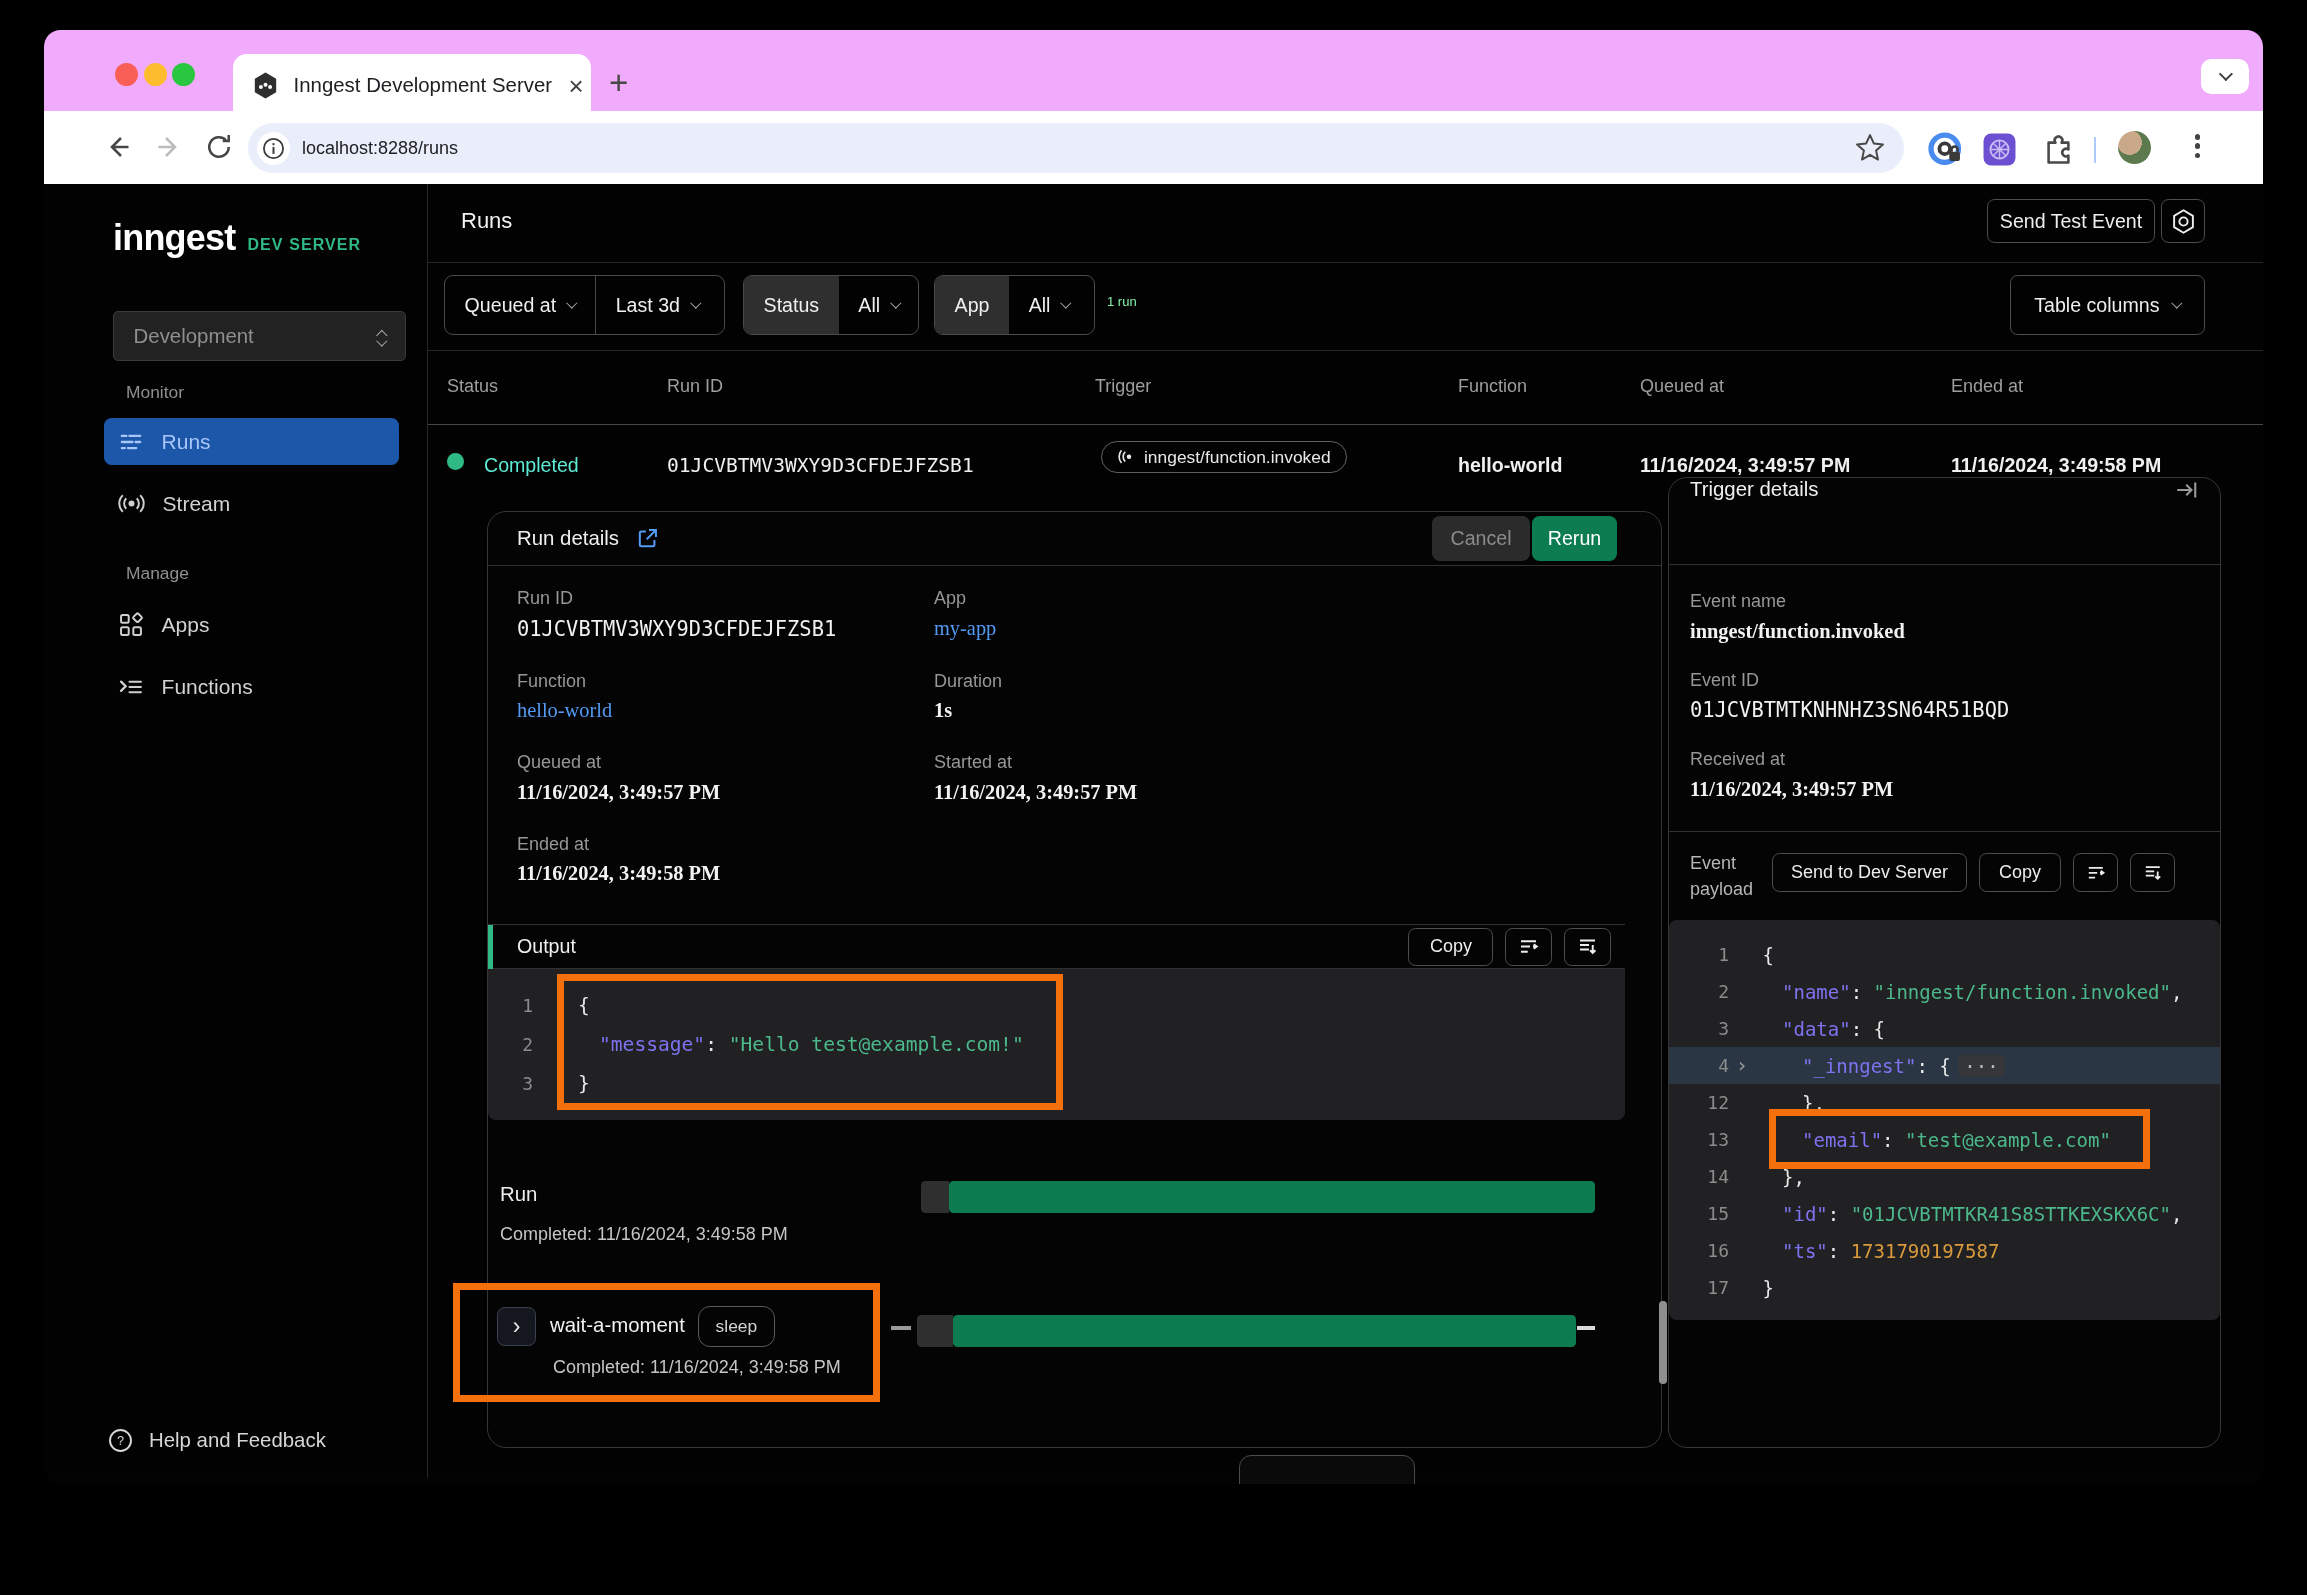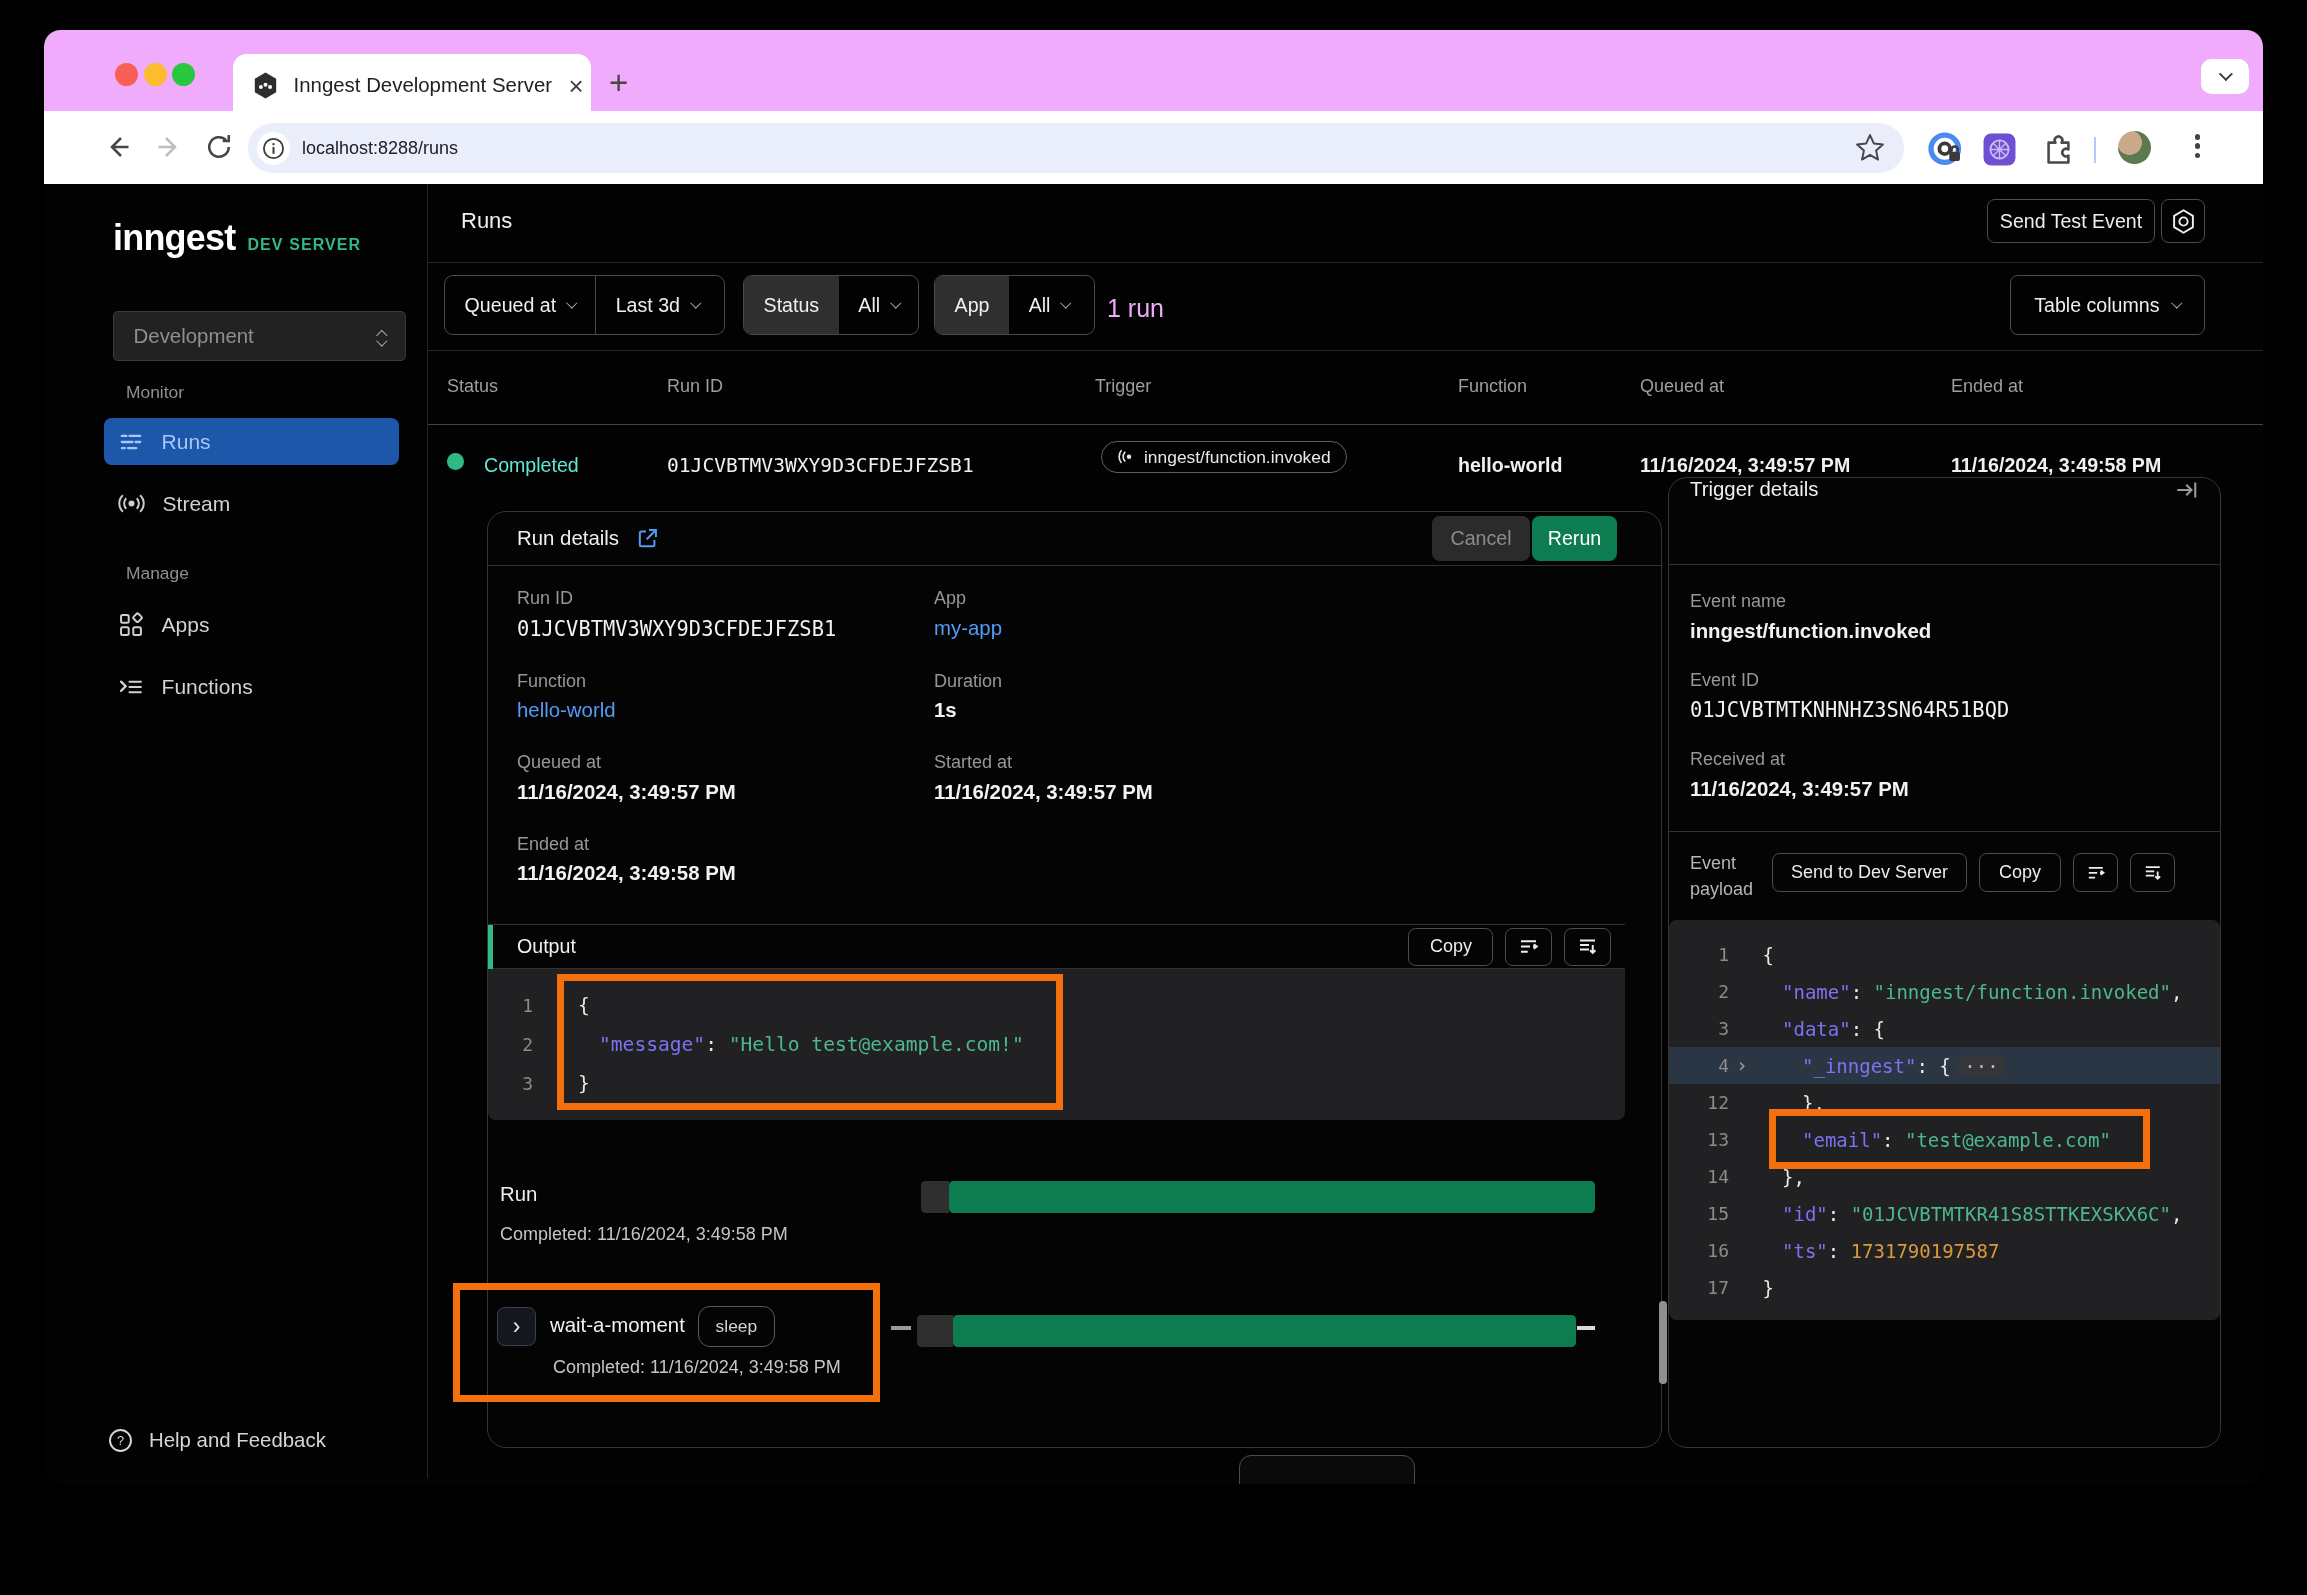--- a/index.html
+++ b/index.html
@@ -62,21 +62,21 @@
   .btn { display:flex; align-items:center; justify-content:center; border:0.8px solid #4e4e4e; border-radius:7.6px;
          color:#eeeeee; font-size:19.6px; background:transparent; font-family:inherit; }
   .send-btn { position:absolute; left:1943px; top:15px; width:168px; height:44px; }
   .gear-btn { position:absolute; left:2117px; top:15px; width:44px; height:44px; }
 
   .fgroup { position:absolute; top:91px; height:60px; border:0.8px solid #4a4a4a; border-radius:9px;
             display:flex; align-items:center; overflow:hidden; }
   .fseg { display:flex; align-items:center; gap:12px; padding:0 19.6px; height:100%; font-size:19.6px; color:#efefef; }
   .fseg.filled { background:#2f2f2f; }
   .fdiv { width:0.8px; height:100%; background:#4a4a4a; }
-  .run-count { position:absolute; left:1063px; top:110px; font-size:25px; color:#f0abfc; }
+  .run-count { position:absolute; left:1063px; top:110px; font-size:13px; color:#86efac; }
   .tcols-btn { position:absolute; left:1966px; top:91px; width:195px; height:60px; gap:13.6px; }
 
   .th { position:absolute; top:192px; font-size:18px; color:#9e9e9e; }
   .cell { position:absolute; top:270px; font-size:19.6px; }
   .status-dot { position:absolute; left:403px; top:269px; width:16.6px; height:16.6px; border-radius:50%; background:#2fb984; }
   .mono { font-family:"DejaVu Sans Mono", monospace; }
   .badge { position:absolute; left:1057px; top:257px; height:32px; border:0.8px solid #5f5f5f; border-radius:16px;
            display:flex; align-items:center; gap:9px; padding:0 15px; font-size:17.4px; color:#e8e8e8; }
 
   .card { position:absolute; border:0.8px solid #363636; border-radius:19px; background:#040404; }
@@ -85,21 +85,21 @@
 
   .rd-head { height:54px; border-bottom:0.8px solid #313131; display:flex; align-items:center;
              padding:0 44px 0 29px; justify-content:space-between; }
   .rd-title { display:flex; align-items:center; gap:16.6px; font-size:20.4px; font-weight:500; color:#f0f0f0; }
   .pill-btn { height:45px; border-radius:7.6px; font-size:19.6px; display:flex; align-items:center; justify-content:center; font-family:inherit; border:none; }
   .cancel { width:98px; background:#2b2b2b; color:#8b8b8b; }
   .rerun { width:85px; background:#0d7d51; color:#fff; }
 
   .rd-fields { position:absolute; left:29px; top:76px; display:grid; grid-template-columns:417px auto; row-gap:30px; }
   .f-label { font-size:18px; color:#979797; }
-  .f-value { font-size:20.4px; color:#f2f2f2; font-weight:600; margin-top:7.6px; }
+  .f-value { font-size:20.4px; color:#f2f2f2; font-weight:600; margin-top:7.6px;font-family:Liberation Serif, serif; }
   .f-value.link { color:#539bf5; font-weight:400; }
   .f-value.mono { font-family:"DejaVu Sans Mono", monospace; font-weight:400; }
 
   .out-head { position:absolute; left:0; top:412px; width:1137px; height:45px; border-top:0.8px solid #313131;
               border-bottom:0.8px solid #313131; display:flex; align-items:center; padding:0 13.6px 0 29px; }
   .out-accent { position:absolute; left:0; top:0; width:4.5px; height:44px; background:#2fb984; }
   .out-title { font-size:19.6px; color:#f0f0f0; flex:1; }
   .mini-btn { height:38px; border:0.8px solid #4e4e4e; border-radius:7.6px; display:flex; align-items:center;
               justify-content:center; font-size:18px; color:#ededed; margin-left:12px; background:transparent; font-family:inherit; }
   .code { position:absolute; background:#212124; font-family:"DejaVu Sans Mono", monospace; }

